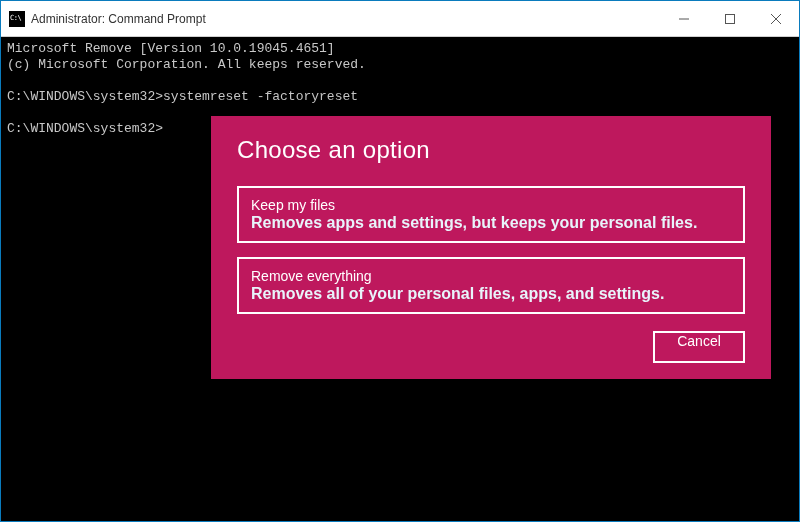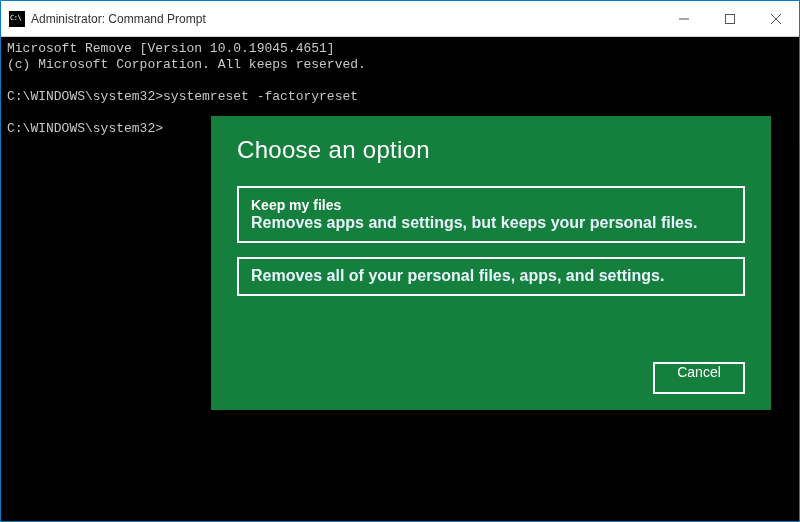--- a/index.html
+++ b/index.html
@@ -39,38 +39,38 @@
     flex:1; background:#000; color:#c8c8c8;
     font-family: Consolas, "Courier New", monospace;
     font-size: 13px; line-height: 16px;
     padding: 4px 6px;
     white-space: pre;
   }
   
   .dialog {
     position:absolute;
     left: 210px; top: 115px;
-    width: 560px; height: 294px;
-    background: #15803d;
+    width: 560px; height: 263px;
+    background: #be185d;
     color: #fff;
     box-shadow: 0 8px 30px rgba(0,0,0,0.6);
     padding: 20px 26px 16px 26px;
     display:flex; flex-direction:column;
   }
   .dialog h1 {
     font-weight: 300; font-size: 24px; letter-spacing: 0.3px;
     margin-bottom: 22px;
   }
   .option {
     border: 2px solid #fff;
     padding: 8px 12px 10px 12px;
     margin-bottom: 14px;
     cursor: pointer;
   }
-  .option .opt-title { font-size: 14px; font-weight: 700; line-height: 18px; }
+  .option .opt-title { font-size: 14px; font-weight: 400; line-height: 18px; }
   .option .opt-desc  { font-size: 16px; font-weight: 700; line-height: 17px; color: #e8f4fb; }
   .dlg-spacer { flex:1; }
   .dlg-footer { display:flex; justify-content:flex-end; }
   .btn-cancel {
     border: 2px solid #fff; background: transparent; color:#fff;
     min-width: 92px; height: 32px; font-size: 14px;
     display:flex; align-items:flex-start; justify-content:center;
     cursor:pointer;
   }
 </style>
@@ -110,20 +110,21 @@
 
   <div class="dialog">
     <h1>Choose an option</h1>
 
     <div class="option">
       <div class="opt-title">Keep my files</div>
       <div class="opt-desc">Removes apps and settings, but keeps your personal files.</div>
     </div>
 
     <div class="option">
+      <div class="opt-title">Remove everything</div>
       <div class="opt-desc">Removes all of your personal files, apps, and settings.</div>
     </div>
 
     <div class="dlg-spacer"></div>
     <div class="dlg-footer">
       <div class="btn-cancel">
         <span>Cancel</span>
       </div>
     </div>
   </div>

